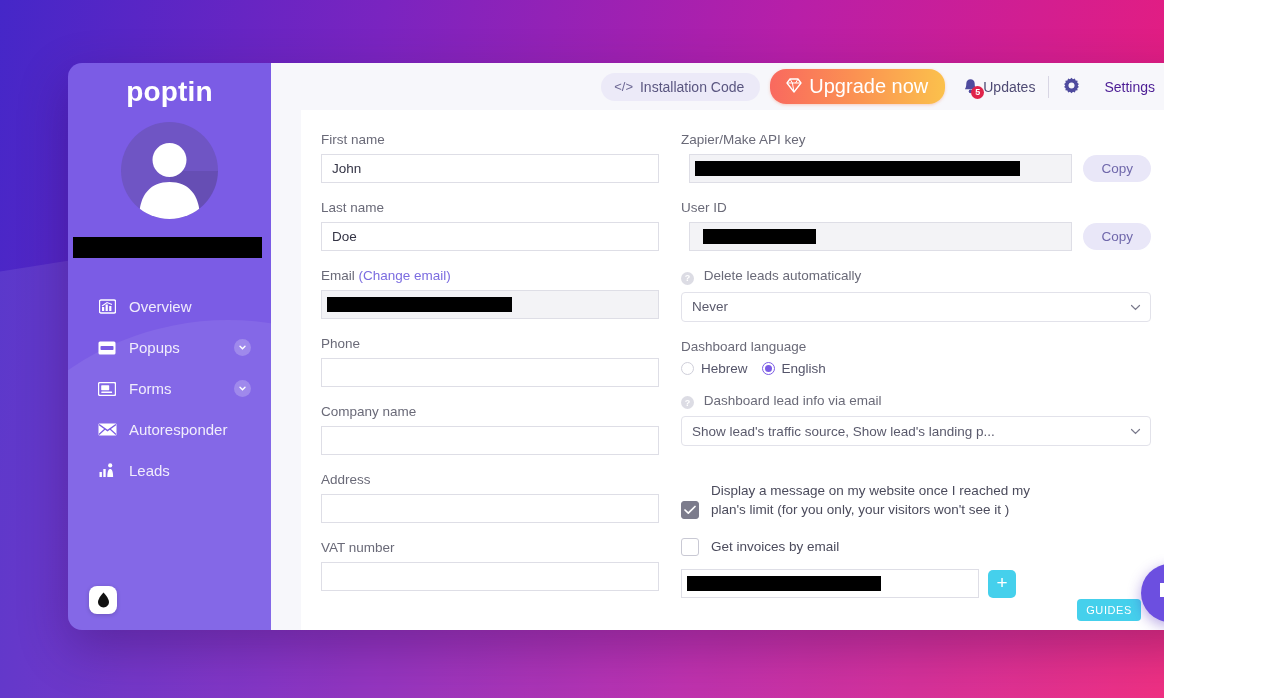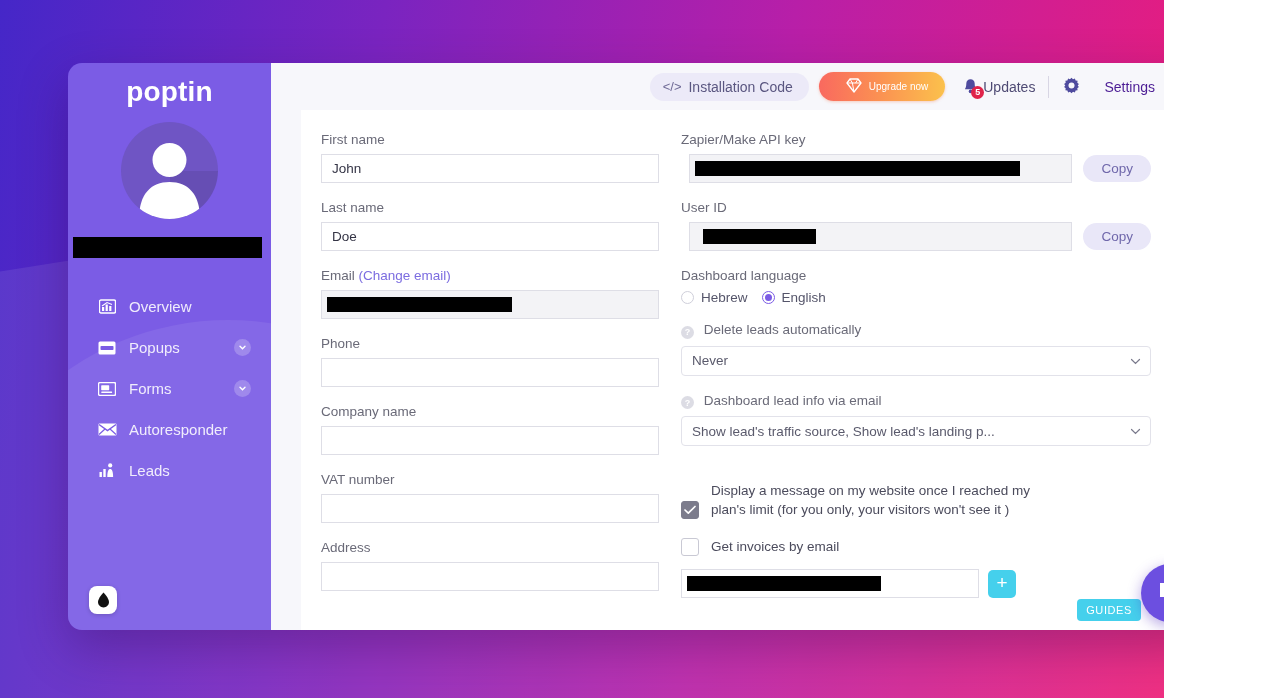--- a/index.html
+++ b/index.html
@@ -173,27 +173,27 @@
     font-size: 14px;
     border-radius: 16px;
     padding: 6px 16px 6px 13px;
     cursor: pointer;
     margin-right: 10px;
   }
   #btn-install .code-ico { color: #6f6a96; font-size: 13px; }
 
   #btn-upgrade {
     display: flex;
-    align-items: center;
+    align-items: flex-end;
     gap: 7px;
     background: linear-gradient(90deg, #f9695f 0%, #fb9152 48%, #fbc14c 100%);
     color: #ffffff;
-    font-size: 10px;
+    font-size: 20px;
     border-radius: 16px;
-    padding: 6px 17px 6px 27px;
+    padding: 6px 17px 6px 16px;
     cursor: pointer;
     margin-right: 16px;
     box-shadow: 0 1px 3px rgba(240,120,80,0.35);
   }
 
   #btn-updates {
     display: flex;
     align-items: center;
     gap: 3px;
     color: #4f4b74;
@@ -631,26 +631,26 @@
               <label class="field-label">Phone</label>
               <input class="txt-input" value="" style="">
             </div>
 
             <div class="field">
               <label class="field-label">Company name</label>
               <input class="txt-input" value="" style="">
             </div>
 
             <div class="field">
+              <label class="field-label">Address</label>
+              <input class="txt-input" value="" style="">
+            </div>
+
+            <div class="field">
               <label class="field-label">VAT number</label>
-              <input class="txt-input" value="" style="">
-            </div>
-
-            <div class="field">
-              <label class="field-label">Address</label>
               <input class="txt-input" value="" style="">
             </div>
 
           </div>
 
           <div class="col" id="col-right">
 
             <div class="field">
               <label class="field-label">Zapier/Make API key</label>
               <div class="row-with-btn">
@@ -663,53 +663,53 @@
             </div>
 
             <div class="field">
               <label class="field-label">User ID</label>
               <div class="row-with-btn">
                 <div class="input-wrap" style="flex:1 1 auto">
                   <input class="txt-input readonly" readonly="" value="" style="">
                   <span class="redact-bar" style="width:113px; left:14px"></span>
                 </div>
                 <button class="copy-btn">Copy</button>
-              </div>
-            </div>
-
-            <div class="field">
-              <label class="field-label">Dashboard language</label>
-              <div class="radio-row">
-                <div class="radio-opt">
-                  <span class="radio-dot"></span>
-                  <span class="radio-label">Hebrew</span>
-                </div>
-                <div class="radio-opt">
-                  <span class="radio-dot on"></span>
-                  <span class="radio-label">English</span>
-                </div>
               </div>
             </div>
 
             <div class="field">
               <label class="field-label">
                 <span class="help-ico">?</span>
                 <span>Delete leads automatically</span>
               </label>
               <div class="select-box">
                 <span>Never</span>
                 <span class="select-caret">
                   <svg width="11" height="8" viewBox="0 0 11 8">
                       <path d="M1.5 2 L5.5 6 L9.5 2" fill="none" stroke="#7a7a8c" stroke-width="1.2" stroke-linecap="round"></path>
                     </svg>
                 </span>
               </div>
             </div>
 
             <div class="field">
+              <label class="field-label">Dashboard language</label>
+              <div class="radio-row">
+                <div class="radio-opt">
+                  <span class="radio-dot"></span>
+                  <span class="radio-label">Hebrew</span>
+                </div>
+                <div class="radio-opt">
+                  <span class="radio-dot on"></span>
+                  <span class="radio-label">English</span>
+                </div>
+              </div>
+            </div>
+
+            <div class="field">
               <label class="field-label">
                 <span class="help-ico">?</span>
                 <span>Dashboard lead info via email</span>
               </label>
               <div class="select-box">
                 <span>Show lead's traffic source, Show lead's landing p...</span>
                 <span class="select-caret">
                   <svg width="11" height="8" viewBox="0 0 11 8">
                       <path d="M1.5 2 L5.5 6 L9.5 2" fill="none" stroke="#7a7a8c" stroke-width="1.2" stroke-linecap="round"></path>
                     </svg>

